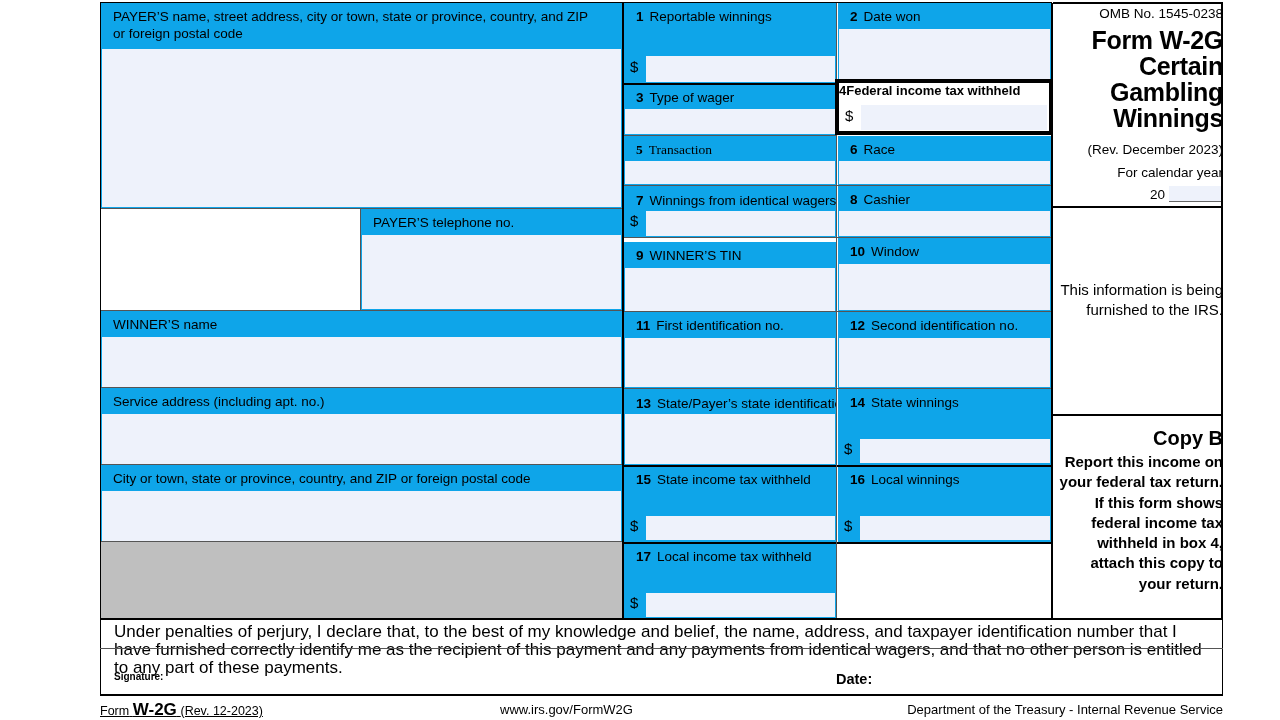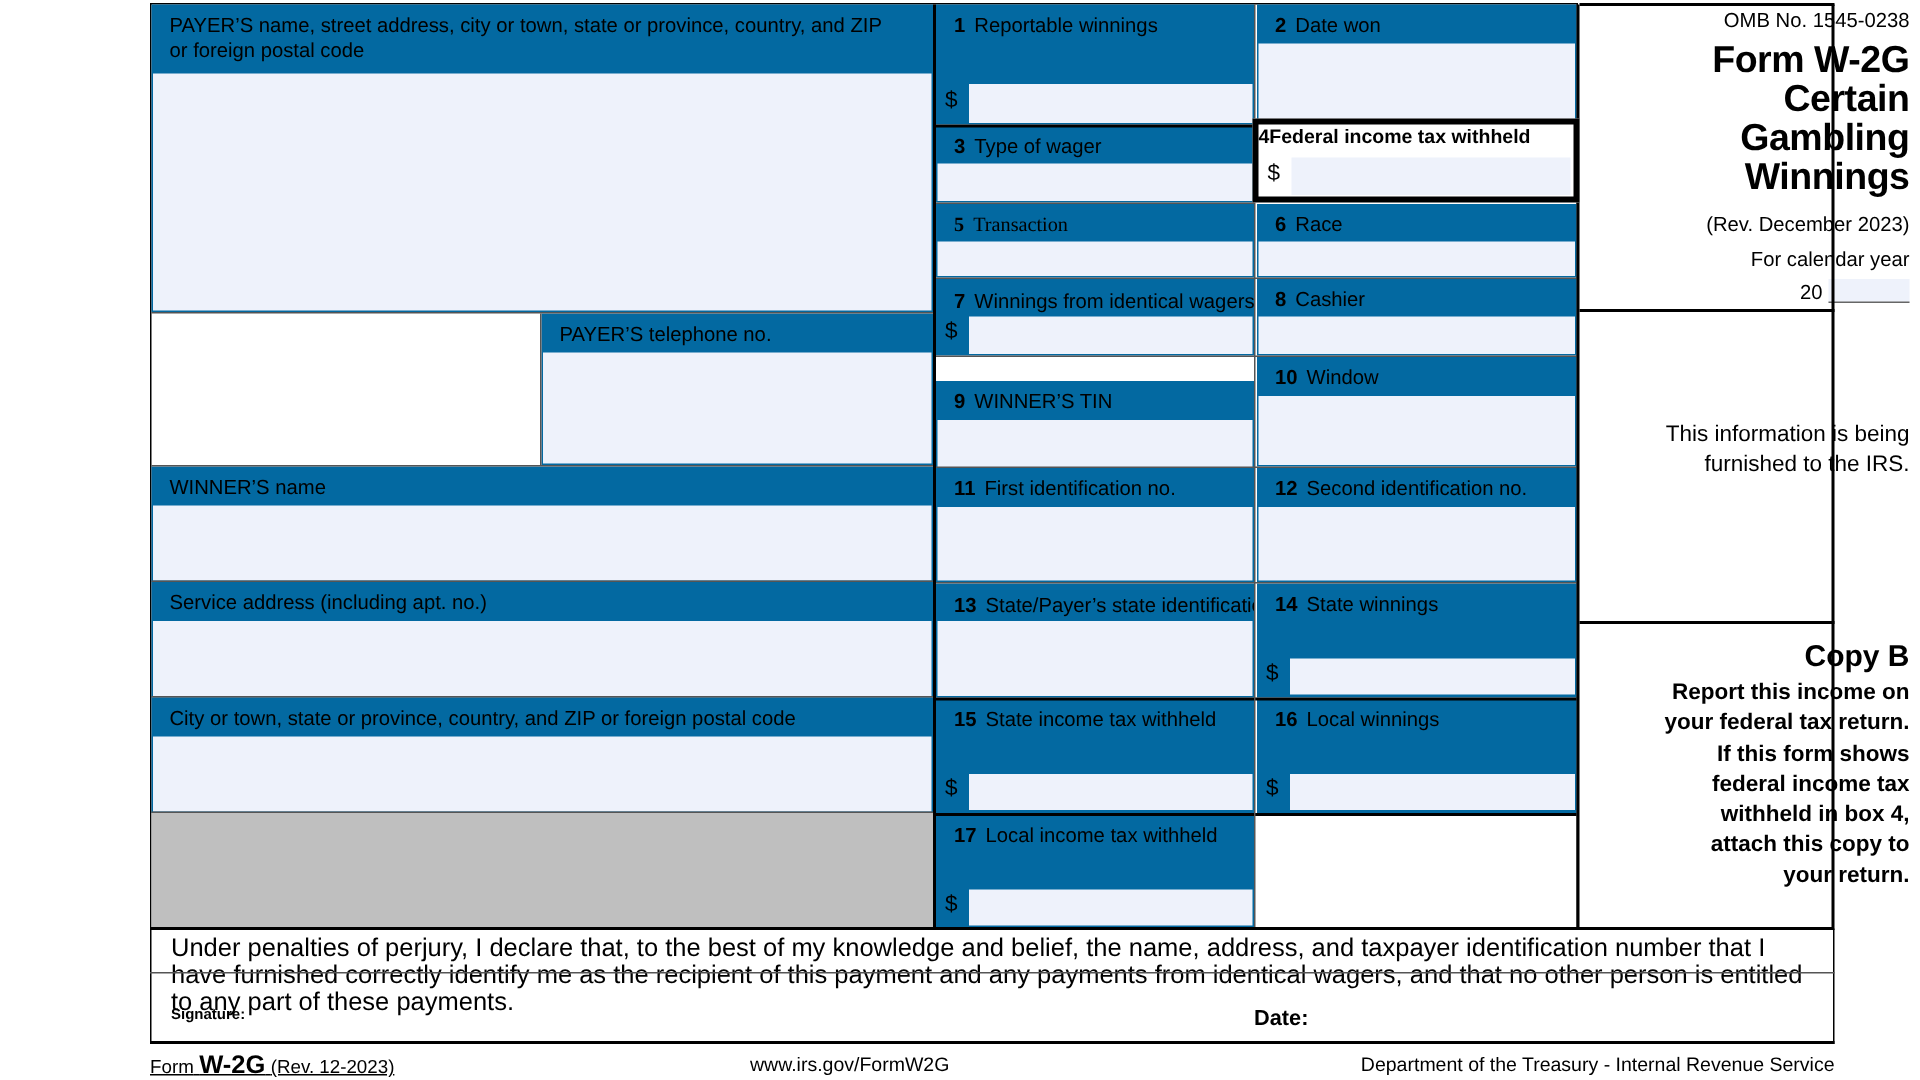--- a/index.html
+++ b/index.html
@@ -33,21 +33,21 @@
     width: 952px;   
     height: 617px;
     border: 1.6px solid #000;
     box-sizing: border-box;
   }
 
   
   .cell {
     position: absolute;
     box-sizing: border-box;
-    background: #0369a1;
+    background: #0ea5e9;
     overflow: hidden;
   }
   .cell .lbl {
     position: absolute;
     left: 12px;
     top: 5px;
     font-size: 13.5px;
     line-height: 17px;
     white-space: nowrap;
     color: #000;
@@ -85,21 +85,21 @@
 
   
   .gray-block {
     position: absolute;
     background: #bfbfbf;
   }
 
   
   .right-col {
     position: absolute;
-    left: 1103px;
+    left: 1053px;
     top: 2px;
     width: 170px;
     height: 617px;
     box-sizing: border-box;
   }
   .omb {
     position: absolute;
     right: 0; top: 4px;
     font-size: 13.5px;
     text-align: right;
@@ -310,21 +310,21 @@
     <div class="dollar" style="left:6px; top:26px;">$</div>
   </div>
 
   <div class="cell" style="left:838px; top:186px; width:213px; height:51px;">
     <div class="lbl">
       <span class="num">8</span><span>Cashier</span>
     </div>
     <div class="entry" style="left:1px; top:25px; width:211px; height:25px;"></div>
   </div>
 
-  <div class="cell" style="left:624px; top:254px; width:212px; height:73px;">
+  <div class="cell" style="left:624px; top:242px; width:212px; height:73px;">
     <div class="lbl">
       <span class="num">9</span><span>WINNER’S TIN</span>
     </div>
     <div class="entry" style="left:1px; top:26px; width:210px; height:46px;"></div>
   </div>
 
   <div class="cell" style="left:838px; top:238px; width:213px; height:73px;">
     <div class="lbl">
       <span class="num">10</span><span>Window</span>
     </div>

